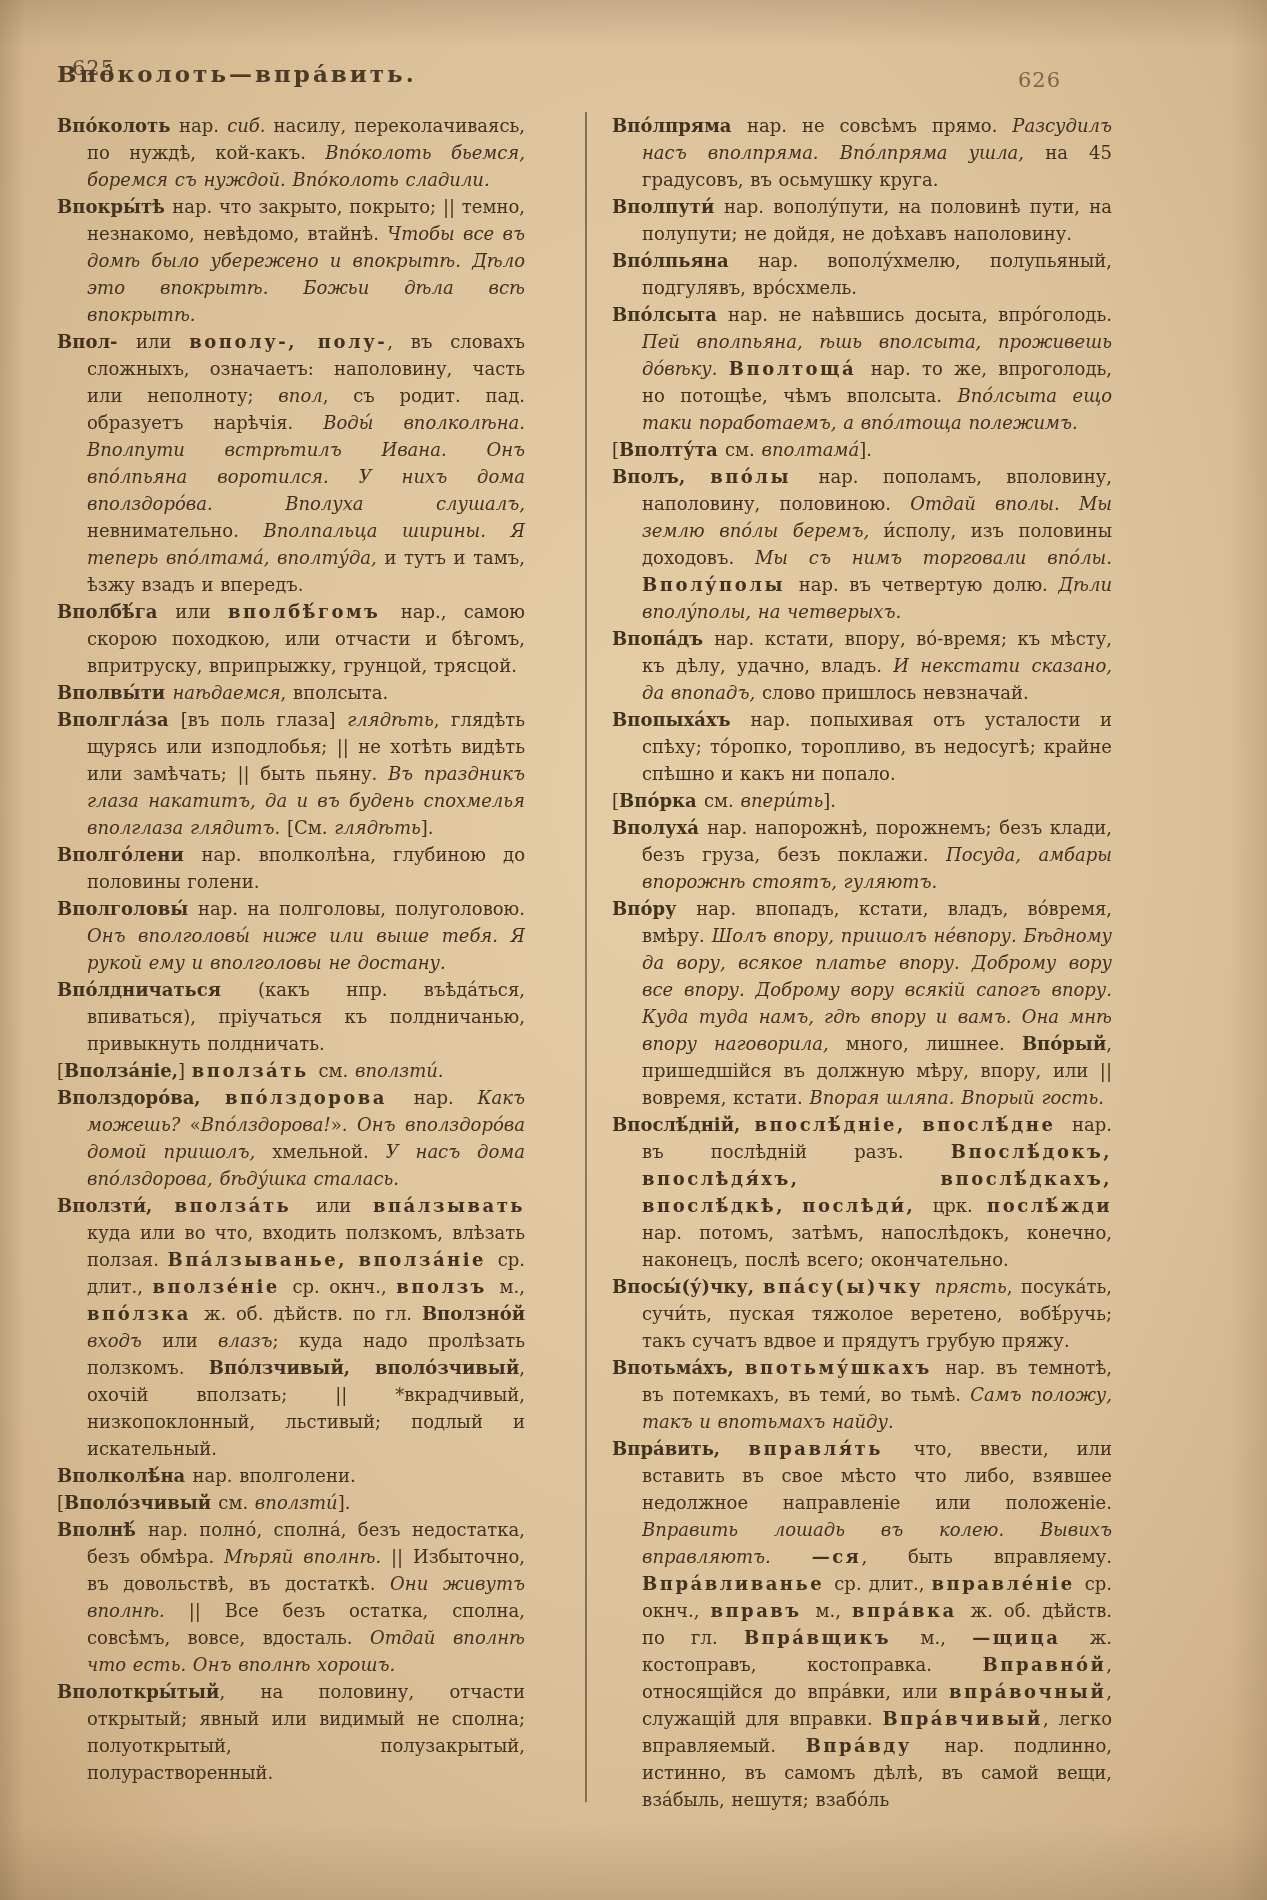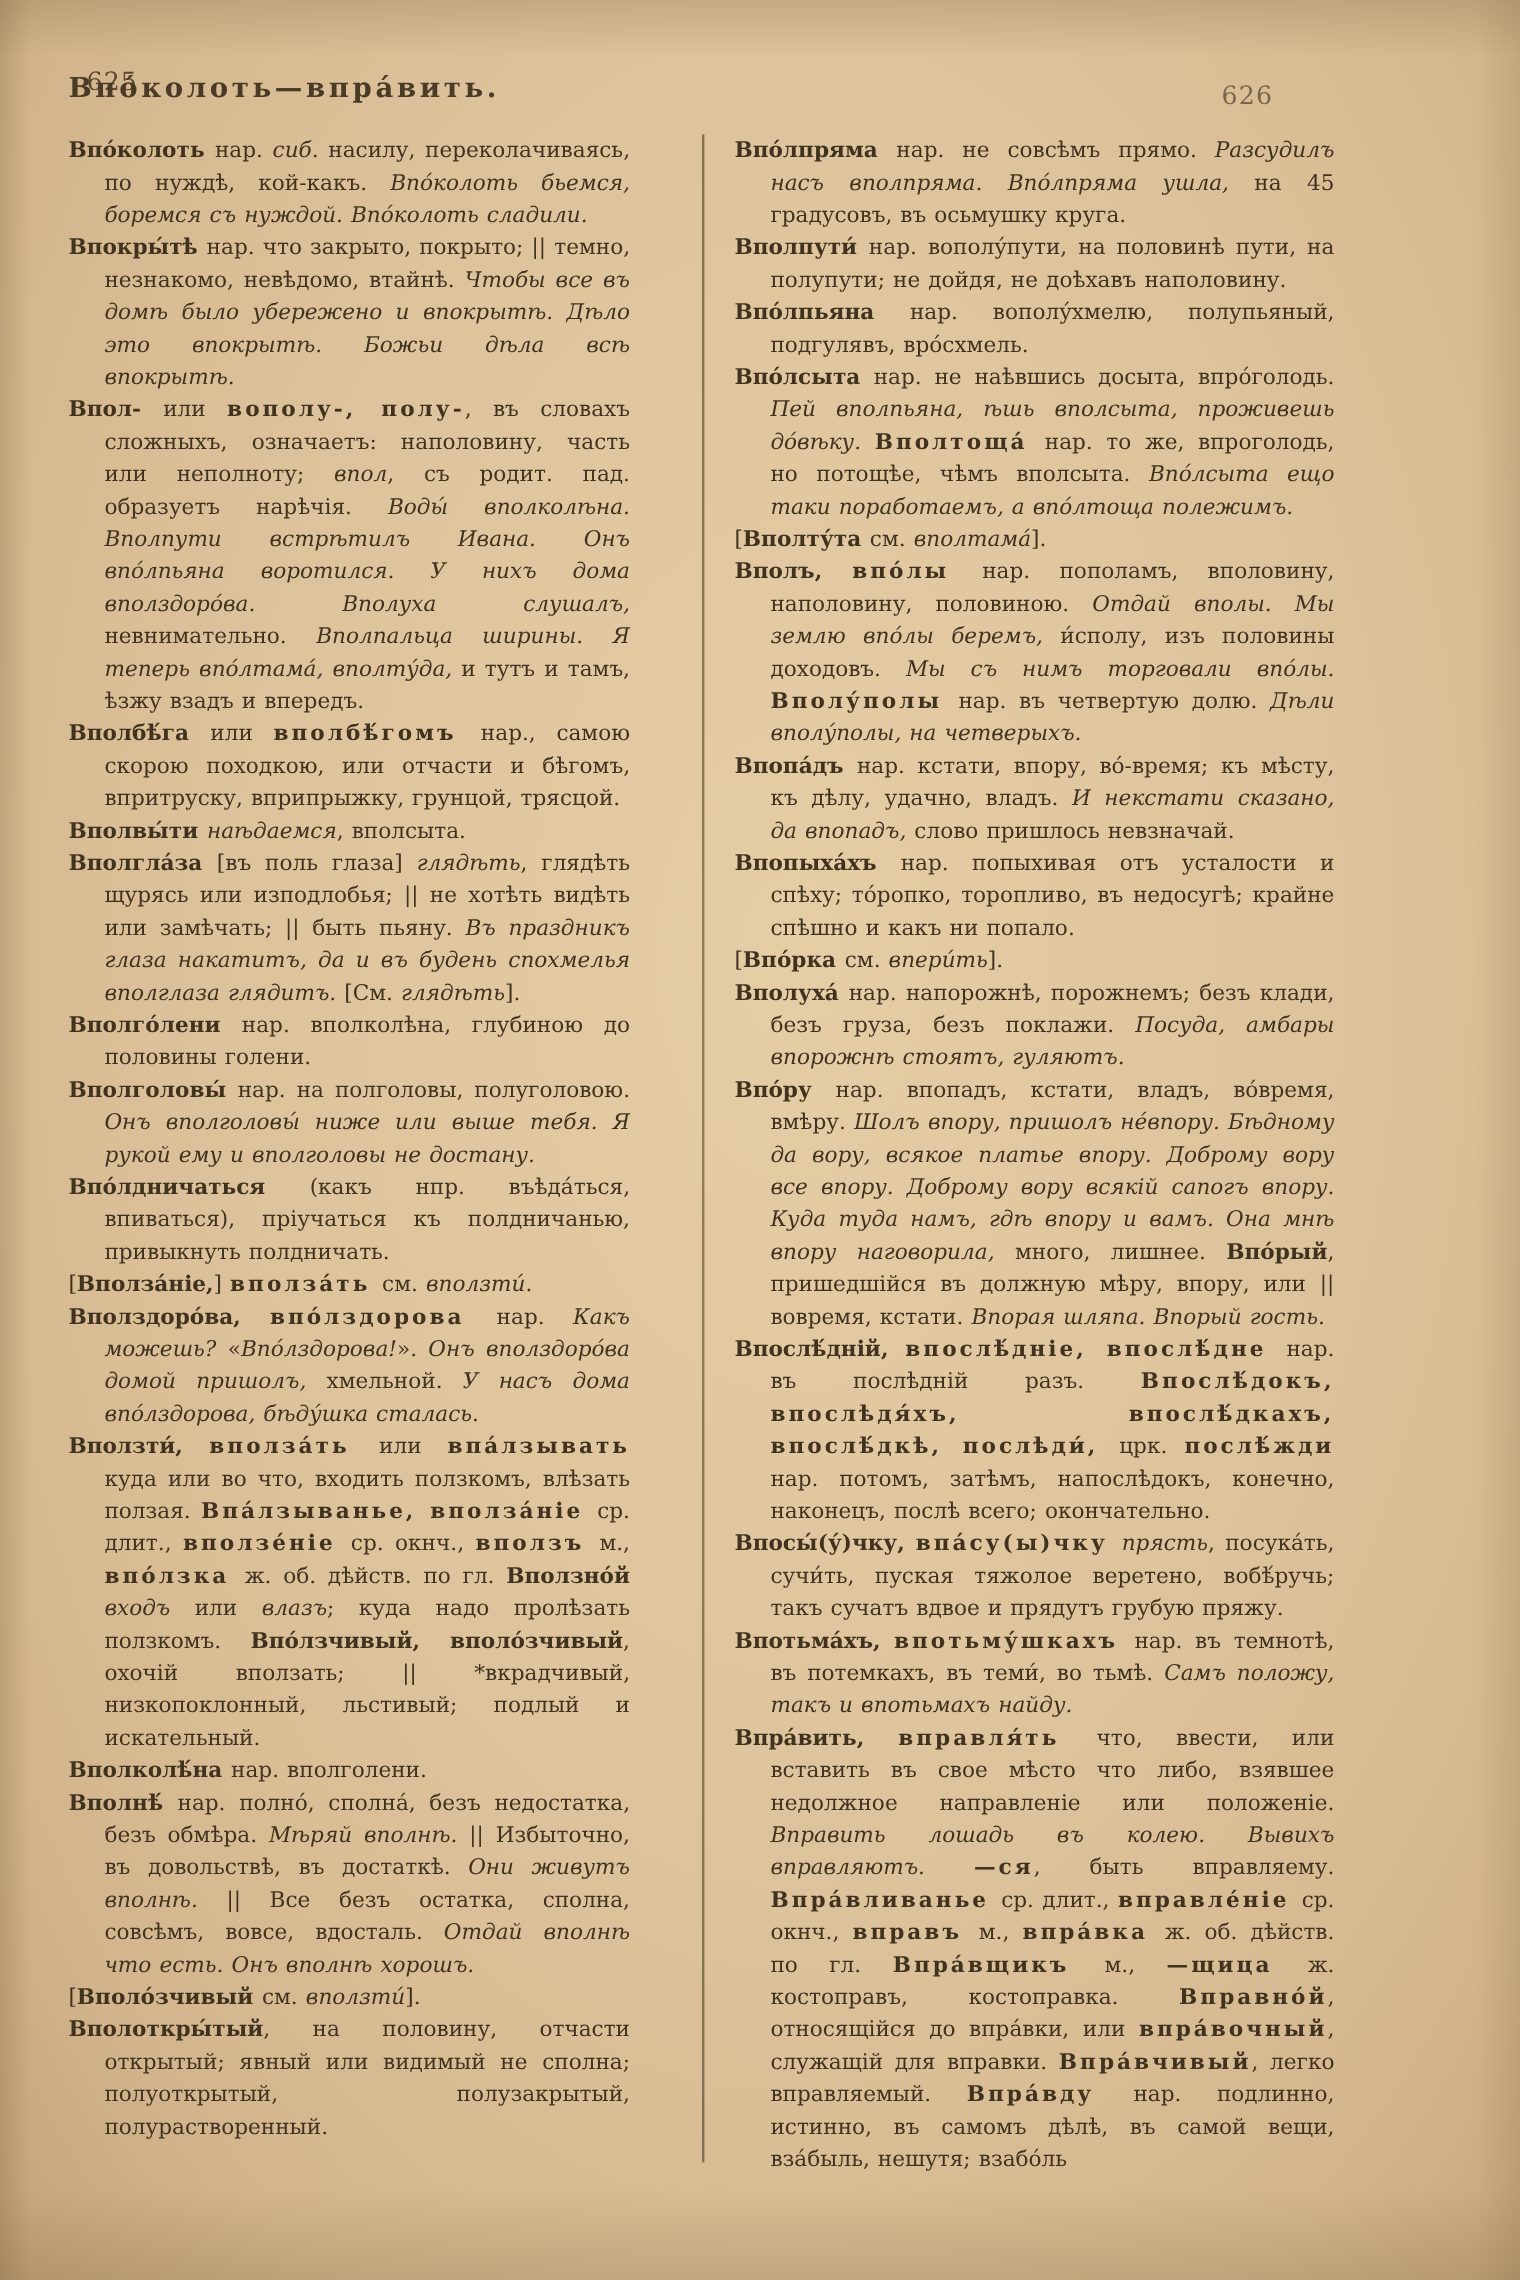--- a/index.html
+++ b/index.html
@@ -47,22 +47,22 @@
       <p class="entry"><span class="b">Вполбѣ́га </span><span>или </span><span class="bs">вполбѣ́гомъ </span><span>нар., самою скорою походкою, или отчасти и бѣгомъ, впритруску, вприпрыжку, грунцой, трясцой.</span></p>
       <p class="entry"><span class="b">Вполвы́ти </span><span class="i">наѣдаемся</span><span>, вполсыта.</span></p>
       <p class="entry"><span class="b">Вполгла́за </span><span>[въ поль глаза] </span><span class="i">глядѣть</span><span>, глядѣть щурясь или изподлобья; || не хотѣть видѣть или замѣчать; || быть пьяну. </span><span class="i">Въ праздникъ глаза накатитъ, да и въ будень спохмелья вполглаза глядитъ. </span><span>[См. </span><span class="i">глядѣть</span><span>].</span></p>
       <p class="entry"><span class="b">Вполго́лени </span><span>нар. вполколѣна, глубиною до половины голени.</span></p>
       <p class="entry"><span class="b">Вполголовы́ </span><span>нар. на полголовы, полуголовою. </span><span class="i">Онъ вполголовы́ ниже или выше тебя. Я рукой ему и вполголовы не достану.</span></p>
       <p class="entry"><span class="b">Впо́лдничаться </span><span>(какъ нпр. въѣда́ться, впиваться), пріучаться къ полдничанью, привыкнуть полдничать.</span></p>
       <p class="entry"><span>[</span><span class="b">Вполза́ніе,</span><span>] </span><span class="bs">вполза́ть </span><span>см. </span><span class="i">вползти́</span><span>.</span></p>
       <p class="entry"><span class="b">Вполздоро́ва, </span><span class="bs">впо́лздорова </span><span>нар. </span><span class="i">Какъ можешь? </span><span>«</span><span class="i">Впо́лздорова!</span><span>». </span><span class="i">Онъ вполздоро́ва домой пришолъ, </span><span>хмельной. </span><span class="i">У насъ дома впо́лздорова, бѣду́шка сталась.</span></p>
       <p class="entry"><span class="b">Вползти́, </span><span class="bs">вполза́ть </span><span>или </span><span class="bs">впа́лзывать </span><span>куда или во что, входить ползкомъ, влѣзать ползая. </span><span class="bs">Впа́лзыванье, вполза́ніе </span><span>ср. длит., </span><span class="bs">вползе́ніе </span><span>ср. окнч., </span><span class="bs">вползъ </span><span>м., </span><span class="bs">впо́лзка </span><span>ж. об. дѣйств. по гл. </span><span class="b">Вползно́й </span><span class="i">входъ </span><span>или </span><span class="i">влазъ</span><span>; куда надо пролѣзать ползкомъ. </span><span class="b">Впо́лзчивый, вполо́зчивый</span><span>, охочій вползать; || *вкрадчивый, низкопоклонный, льстивый; подлый и искательный.</span></p>
       <p class="entry"><span class="b">Вполколѣ́на </span><span>нар. вполголени.</span></p>
+      <p class="entry"><span>[</span><span class="b">Вполо́зчивый </span><span>см. </span><span class="i">вползти́</span><span>].</span></p>
       <p class="entry"><span class="b">Вполнѣ́ </span><span>нар. полно́, сполна́, безъ недостатка, безъ обмѣра. </span><span class="i">Мѣряй вполнѣ. </span><span>|| Избыточно, въ довольствѣ, въ достаткѣ. </span><span class="i">Они живутъ вполнѣ. </span><span>|| Все безъ остатка, сполна, совсѣмъ, вовсе, вдосталь. </span><span class="i">Отдай вполнѣ что есть. Онъ вполнѣ хорошъ.</span></p>
-      <p class="entry"><span>[</span><span class="b">Вполо́зчивый </span><span>см. </span><span class="i">вползти́</span><span>].</span></p>
       <p class="entry"><span class="b">Вполоткры́тый</span><span>, на половину, отчасти открытый; явный или видимый не сполна; полуоткрытый, полузакрытый, полурастворенный.</span></p>
     </div>
   <div class="divider"></div>
   <div class="column" id="right-column">
       <p class="entry"><span class="b">Впо́лпряма </span><span>нар. не совсѣмъ прямо. </span><span class="i">Разсудилъ насъ вполпряма. Впо́лпряма ушла, </span><span>на 45 градусовъ, въ осьмушку круга.</span></p>
       <p class="entry"><span class="b">Вполпути́ </span><span>нар. вополу́пути, на половинѣ пути, на полупути; не дойдя, не доѣхавъ наполовину.</span></p>
       <p class="entry"><span class="b">Впо́лпьяна </span><span>нар. вополу́хмелю, полупьяный, подгулявъ, вро́схмель.</span></p>
       <p class="entry"><span class="b">Впо́лсыта </span><span>нар. не наѣвшись досыта, впро́голодь. </span><span class="i">Пей вполпьяна, ѣшь вполсыта, проживешь до́вѣку. </span><span class="bs">Вполтоща́ </span><span>нар. то же, впроголодь, но потощѣе, чѣмъ вполсыта. </span><span class="i">Впо́лсыта ещо таки поработаемъ, а впо́лтоща полежимъ.</span></p>
       <p class="entry"><span>[</span><span class="b">Вполту́та </span><span>см. </span><span class="i">вполтама́</span><span>].</span></p>
       <p class="entry"><span class="b">Вполъ, </span><span class="bs">впо́лы </span><span>нар. пополамъ, вполовину, наполовину, половиною. </span><span class="i">Отдай вполы. Мы землю впо́лы беремъ, </span><span>и́сполу, изъ половины доходовъ. </span><span class="i">Мы съ нимъ торговали впо́лы. </span><span class="bs">Вполу́полы </span><span>нар. въ четвертую долю. </span><span class="i">Дѣли вполу́полы, на четверыхъ.</span></p>

